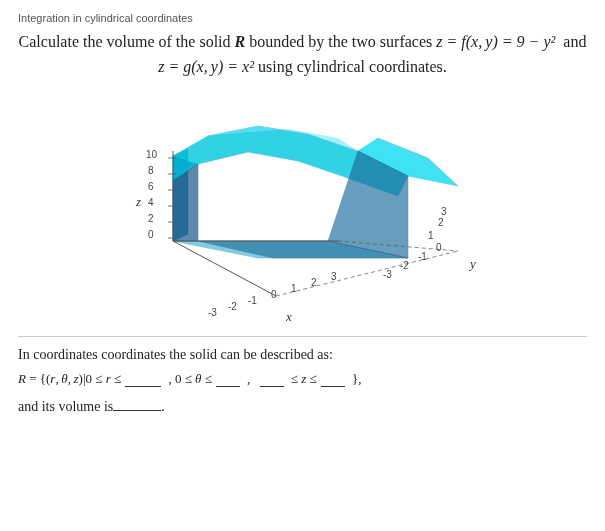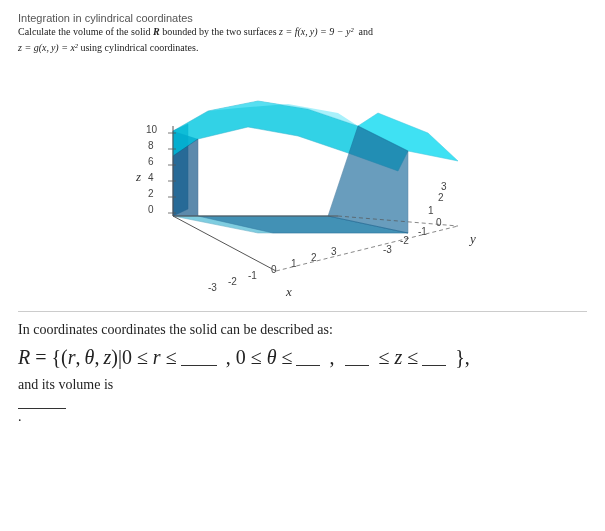--- a/index.html
+++ b/index.html
@@ -9,25 +9,27 @@
       background: #fff;
       color: #222;
       width: 605px;
       min-height: 531px;
       padding: 12px 18px 16px 18px;
     }
     .page-label {
       font-size: 11px;
       color: #555;
       font-family: Arial, sans-serif;
+      margin-bottom: 6px;
     }
     .problem-text {
-      font-size: 10px;
+      font-size: 16px;
       line-height: 1.55;
       margin-bottom: 16px;
+      text-align: center;
     }
     .graph-container {
       width: 100%;
       display: flex;
       justify-content: center;
       align-items: center;
       margin: 10px 0 10px 0;
     }
     svg.graph {
       display: block;
@@ -35,44 +37,43 @@
     hr.divider {
       border: none;
       border-top: 1px solid #ccc;
       margin: 10px 0 10px 0;
     }
     .description-text {
       font-size: 14px;
       margin-bottom: 8px;
     }
     .equation-line {
-      font-size: 20px;
+      font-size: 13px;
       margin-bottom: 8px;
       display: flex;
-      align-items: center;
+      align-items: flex-start;
       flex-wrap: wrap;
       gap: 2px;
     }
     .blank {
       display: inline-block;
       width: 36px;
       border-bottom: 1px solid #333;
       margin: 0 2px;
       height: 16px;
       vertical-align: bottom;
     }
     .blank-short {
       width: 24px;
     }
     .volume-line {
       font-size: 14px;
       display: flex;
       align-items: baseline;
       gap: 0;
-      flex-direction: column;
     }
     .volume-blank {
       display: inline-block;
       width: 48px;
       border-bottom: 1px solid #333;
       height: 16px;
       vertical-align: bottom;
     }
   </style>
 </head>

